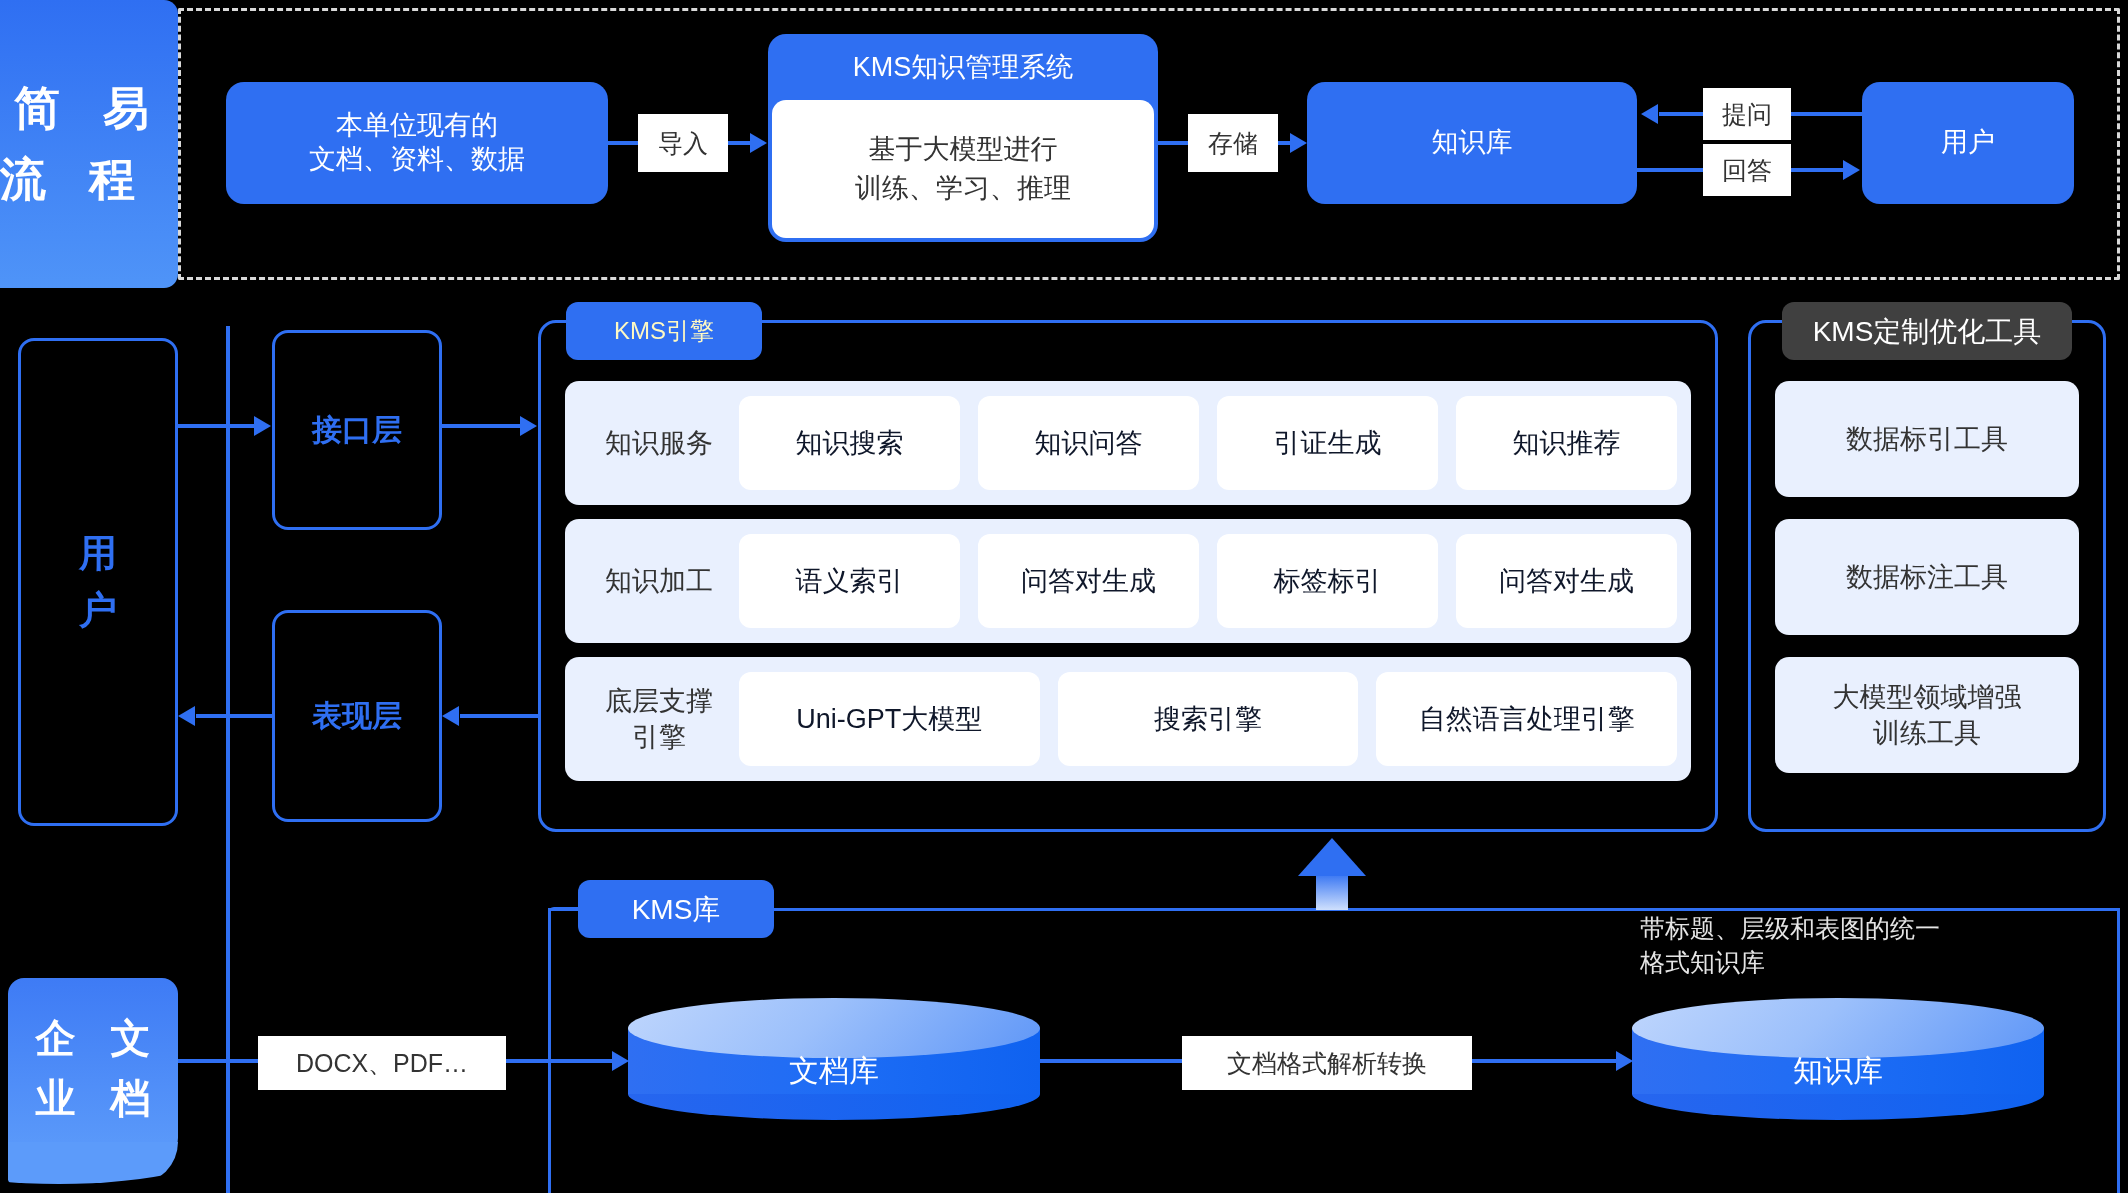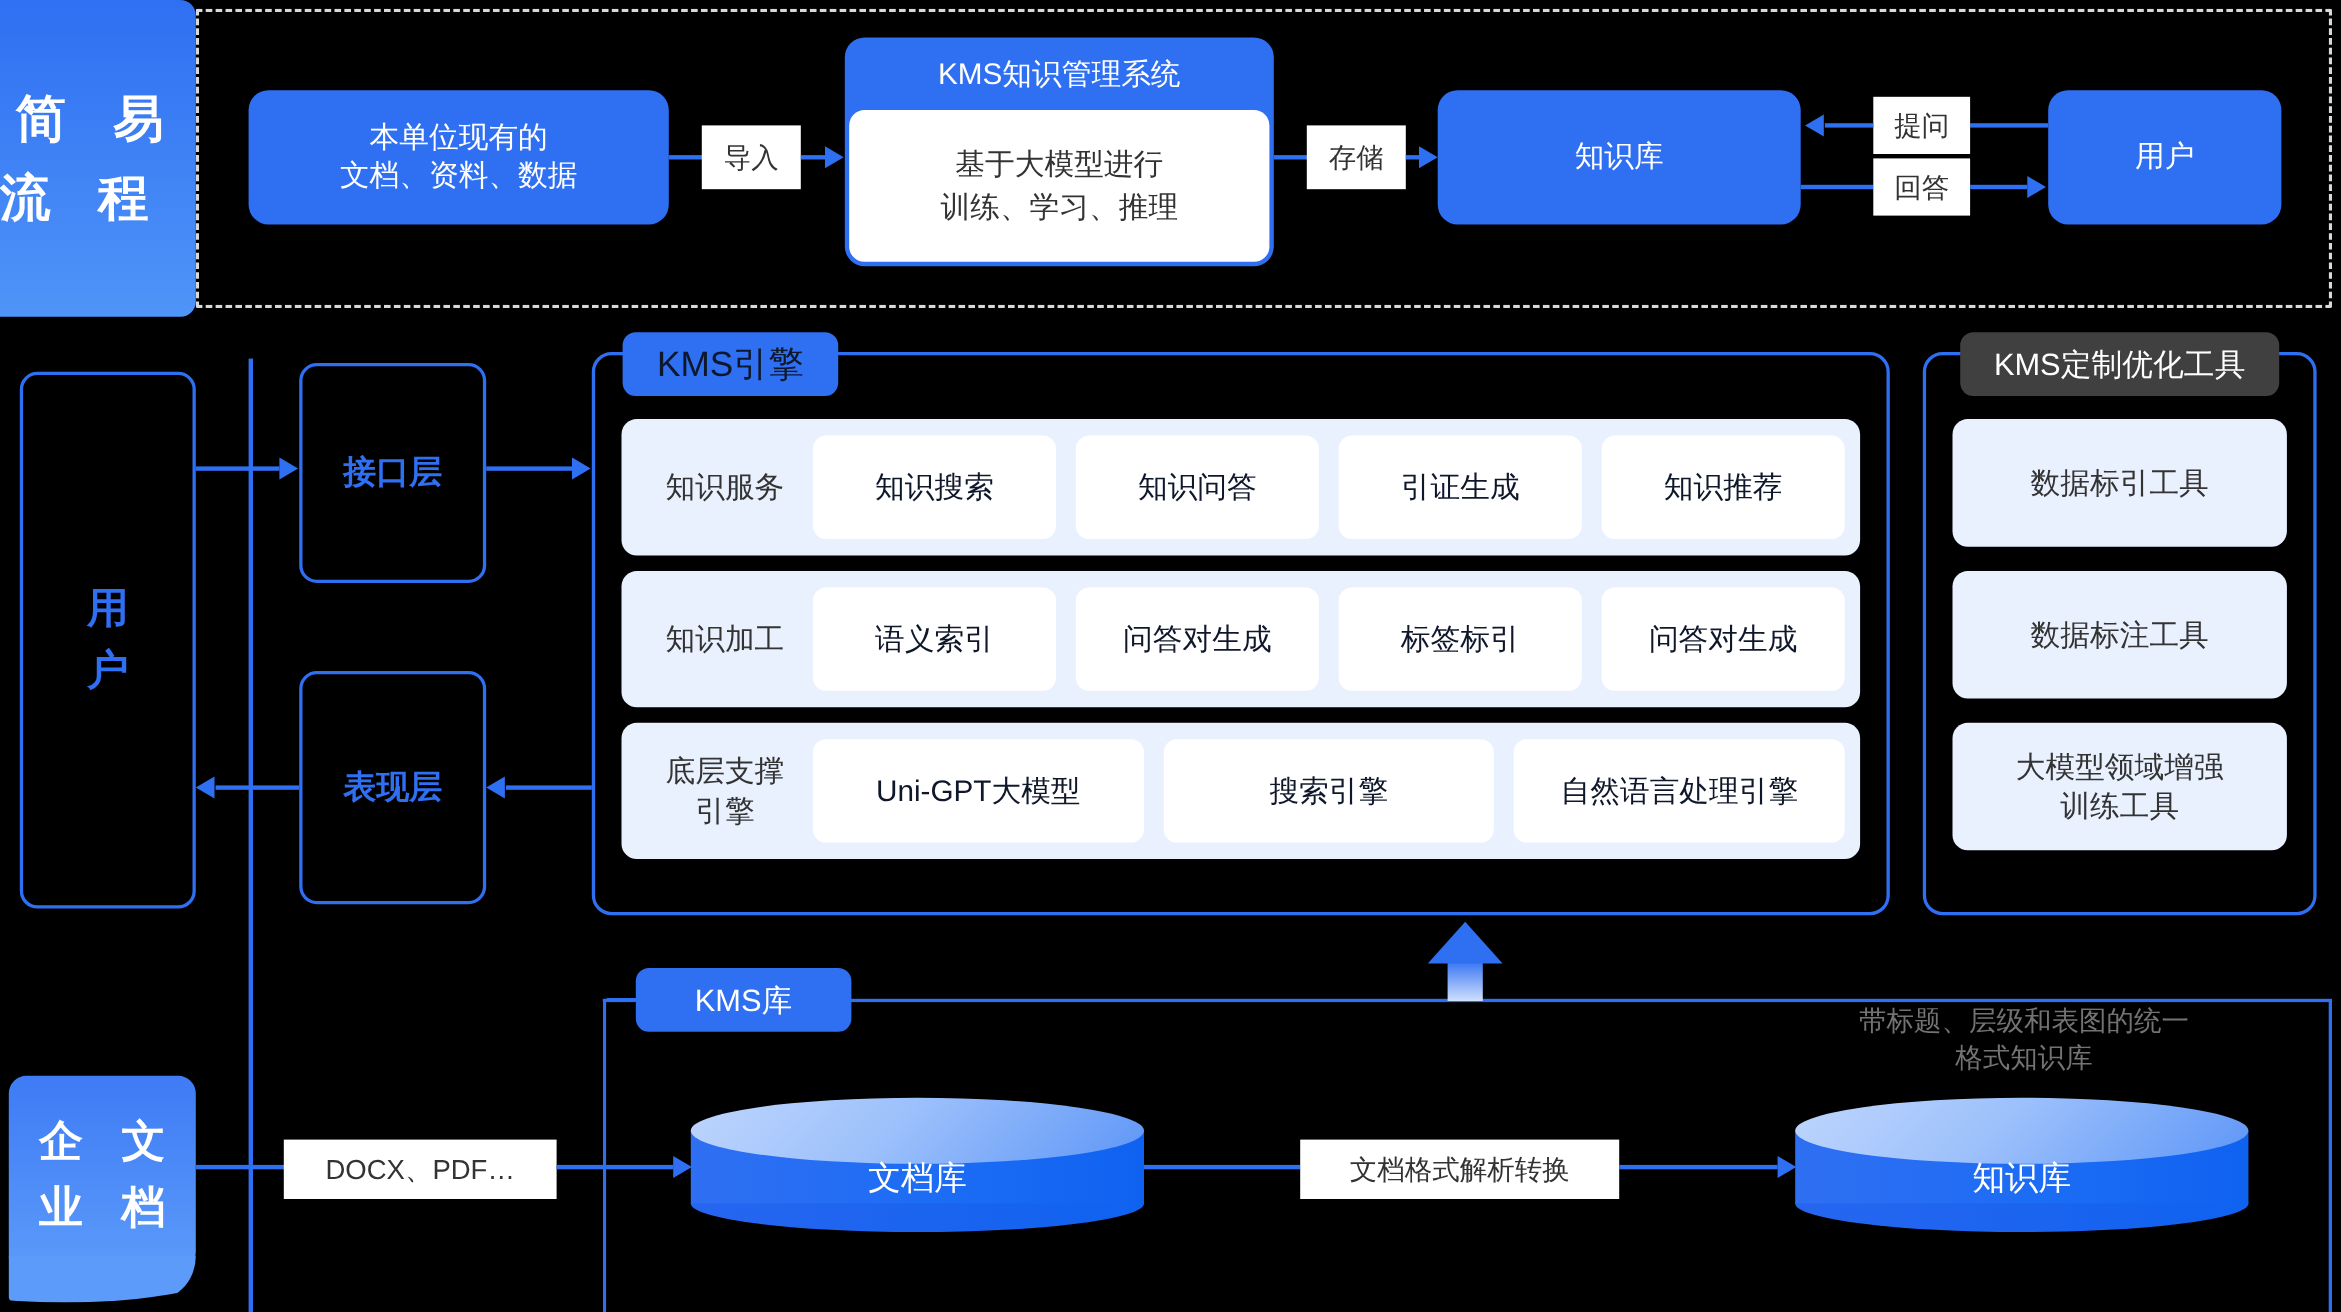--- a/index.html
+++ b/index.html
@@ -58,21 +58,21 @@
     align-items:center;justify-content:center;color:#2f6ff2;font-size:38px;
     font-weight:700;line-height:1.5;}
   #api-layer{left:272px;top:330px;width:170px;height:200px;
     border:3px solid #2f6ff2;border-radius:16px;color:#2f6ff2;font-size:30px;font-weight:700;}
   #pres-layer{left:272px;top:610px;width:170px;height:212px;
     border:3px solid #2f6ff2;border-radius:16px;color:#2f6ff2;font-size:30px;font-weight:700;}
 
   #kms-engine{left:538px;top:320px;width:1180px;height:512px;
     border:3px solid #2f6ff2;border-radius:18px;}
   #kms-engine-tag{left:566px;top:302px;width:196px;height:58px;
-    background:#2f6ff2;border-radius:12px;color:#0f172a;font-size:32px;z-index:5;}
+    background:#2f6ff2;border-radius:12px;color:#fef9c3;font-size:24px;z-index:5;}
 
   .row{position:absolute;left:24px;right:24px;height:124px;
     background:#e9f0fe;border-radius:14px;display:flex;align-items:center;padding:0 14px;box-sizing:border-box;}
   .row .rowlbl{width:160px;flex:0 0 160px;color:#333;font-size:27px;text-align:center;line-height:1.35;}
   .row .cells{flex:1;display:flex;gap:18px;}
   .cell{flex:1;background:#fff;border-radius:12px;color:#0f172a;font-size:27px;
         display:flex;align-items:center;justify-content:center;height:94px;text-align:center;}
   #row-service{top:58px;}
   #row-process{top:196px;}
   #row-base{top:334px;}
@@ -115,22 +115,22 @@
   .cyl .bot{position:absolute;left:0;right:0;bottom:0;height:52px;border-radius:50%;
     background:linear-gradient(90deg,#2766ef 0%,#0f62f0 100%);}
   .cyl .cap{position:absolute;inset:0;display:flex;align-items:center;justify-content:center;
     color:#fff;font-size:30px;z-index:3;padding-top:24px;box-sizing:border-box;}
   #cyl-doc{left:628px;top:998px;width:412px;height:122px;}
   #cyl-kb{left:1632px;top:998px;width:412px;height:122px;}
 
   #lbl-docx{left:258px;top:1036px;width:248px;height:54px;}
   #lbl-parse{left:1182px;top:1036px;width:290px;height:54px;}
 
-  #kb-caption{left:1640px;top:912px;width:400px;color:#737373;font-size:25px;
-    text-align:center;line-height:1.35;}
+  #kb-caption{left:1640px;top:912px;width:400px;color:#e5e5e5;font-size:25px;
+    text-align:left;line-height:1.35;}
 
   
   .ln{position:absolute;background:#2f6ff2;}
   .ah{position:absolute;width:0;height:0;}
   .ah.r{border-left:17px solid #2f6ff2;border-top:10px solid transparent;border-bottom:10px solid transparent;}
   .ah.l{border-right:17px solid #2f6ff2;border-top:10px solid transparent;border-bottom:10px solid transparent;}
 
   #big-arrow{left:1298px;top:838px;width:68px;height:72px;z-index:4;}
   #big-arrow .shaft{position:absolute;left:18px;top:34px;width:32px;height:38px;
     background:linear-gradient(180deg,#2f6ff2 0%,#cfe0fd 100%);}

